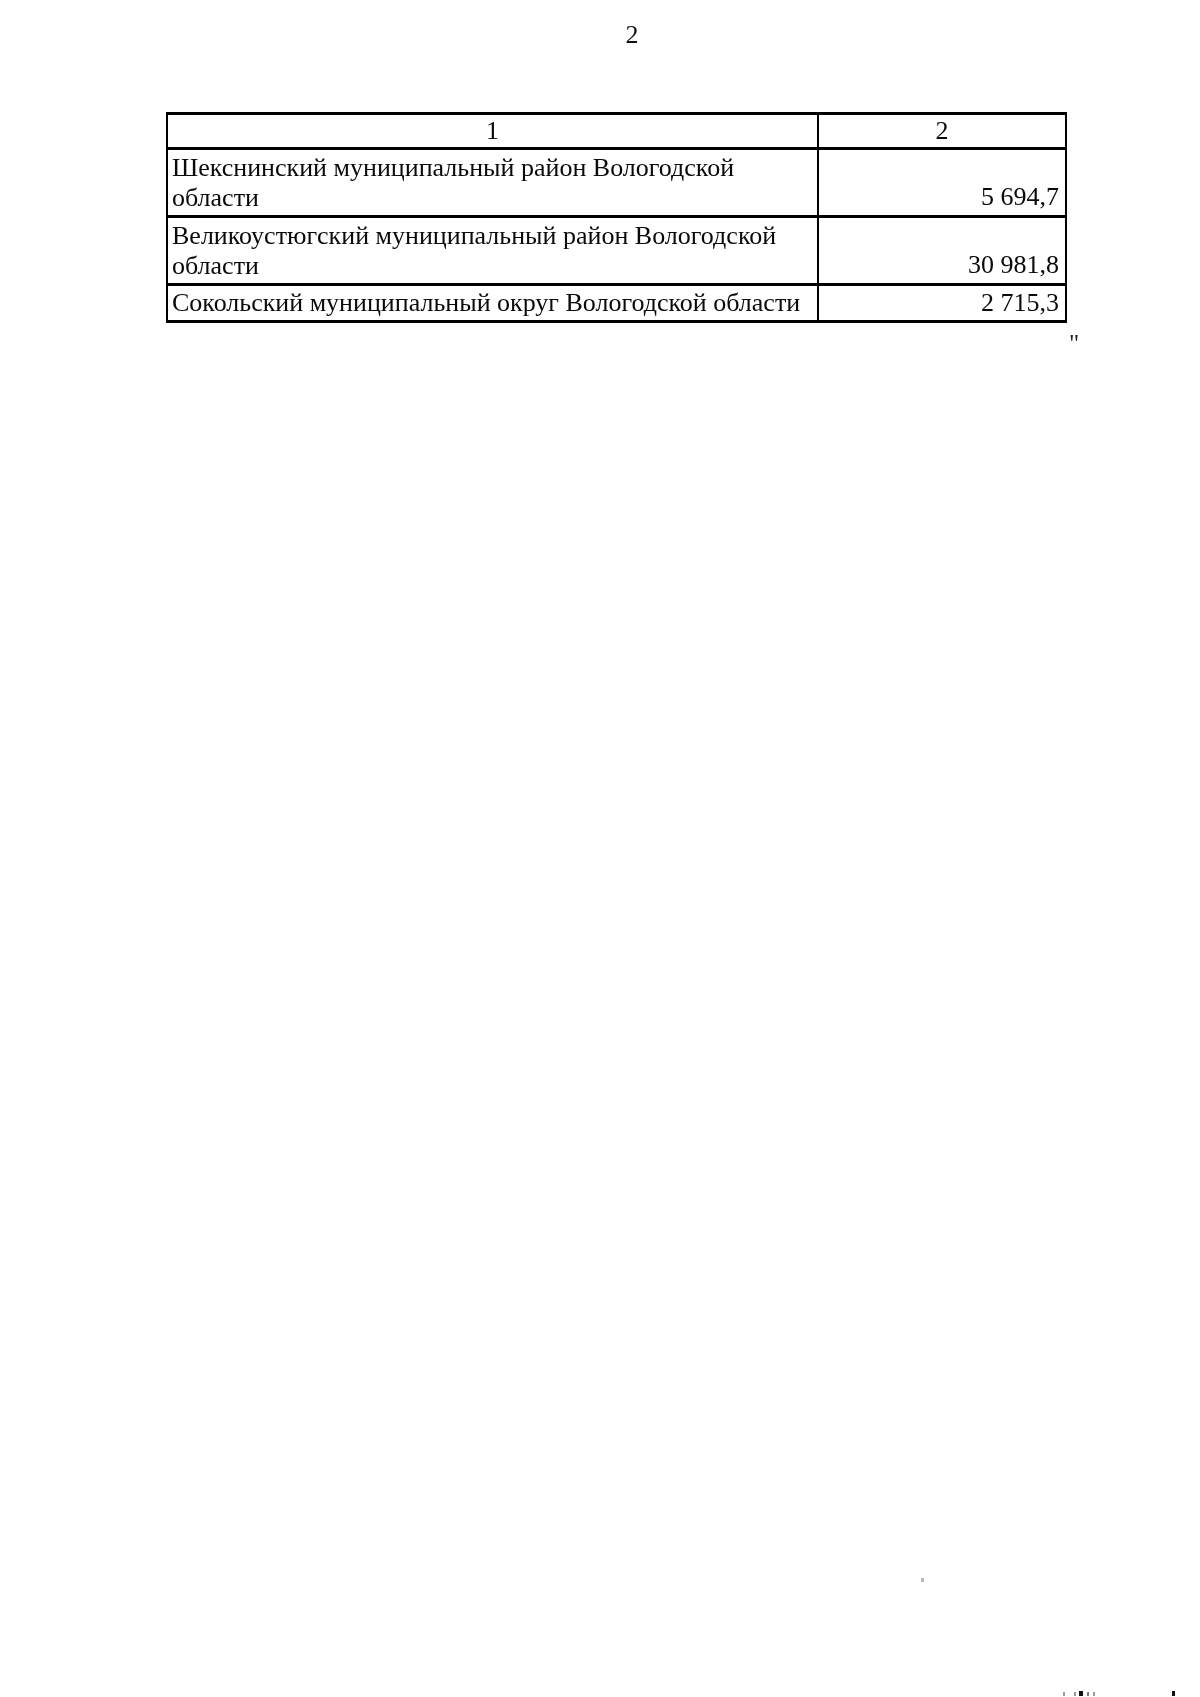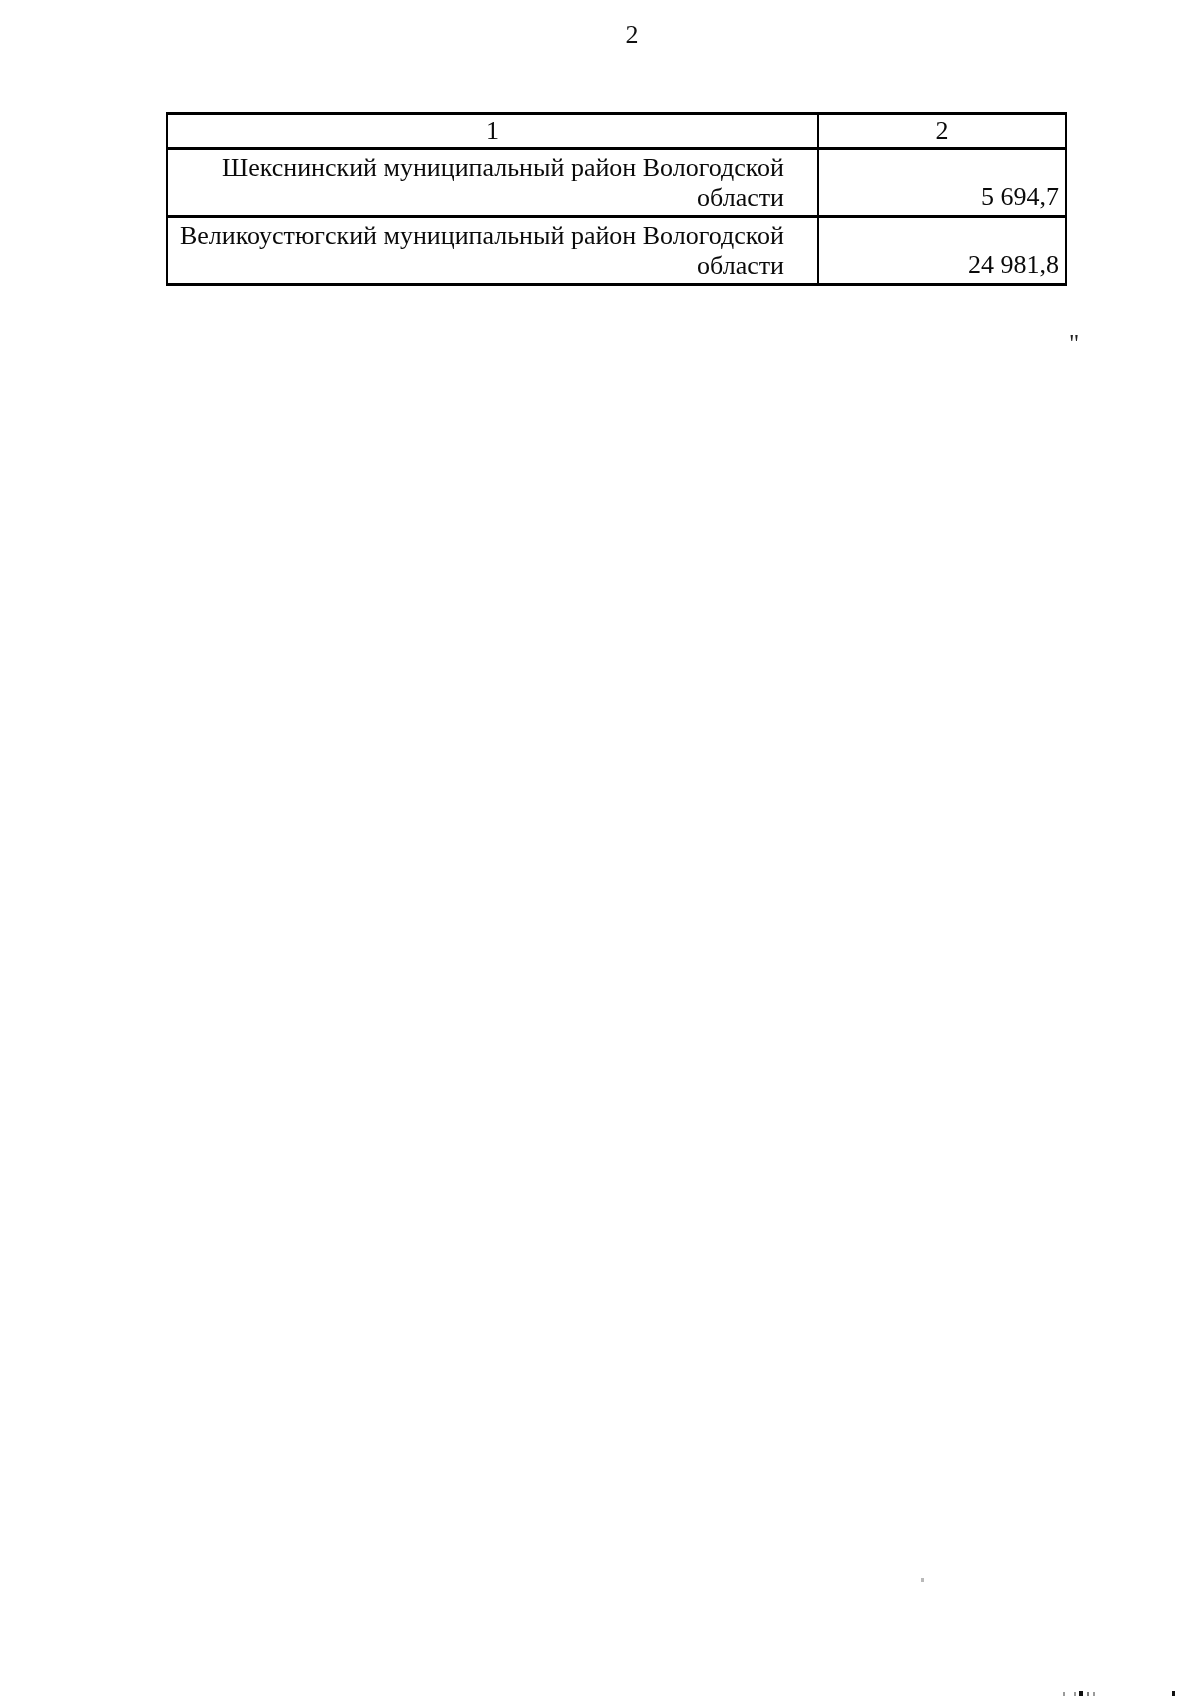--- a/index.html
+++ b/index.html
@@ -48,21 +48,21 @@
   tr.row-tall-2 { height: 68px; }
   tr.row-single { height: 37px; }
   tr.total-row  { height: 29px; }
   table.doc-table th {
     font-weight: normal;
     text-align: center;
     vertical-align: middle;
     padding: 1px 2px;
   }
   td.name-cell {
-    text-align: right;
+    text-align: left;
     vertical-align: top;
     padding: 3px 4px 2px 4px;
   }
   td.name-cell .constrain { max-width: 612px; }
   td.name-cell.nowrap { white-space: nowrap; vertical-align: middle; padding-top: 1px; }
   td.value-cell {
     text-align: right;
     vertical-align: bottom;
     padding: 1px 6px 3px 2px;
   }
@@ -115,21 +115,25 @@
       <tr class="row-tall-1">
         <td class="name-cell">
           <div class="constrain">Шекснинский муниципальный район Вологодской области</div>
         </td>
         <td class="value-cell">5 694,7</td>
       </tr>
       <tr class="row-tall-2">
         <td class="name-cell">
           <div class="constrain">Великоустюгский муниципальный район Вологодской области</div>
         </td>
-        <td class="value-cell">24 981,8</td>
+        <td class="value-cell">30 981,8</td>
+      </tr>
+      <tr class="row-single">
+        <td class="name-cell nowrap">Сокольский муниципальный округ Вологодской области</td>
+        <td class="value-cell mid">2 715,3</td>
       </tr>
     </tbody>
   </table>
 
   <div class="closing-quote">"</div>
 
   <div class="speck"></div>
 
   <div>
     <div class="tick t1"></div>

